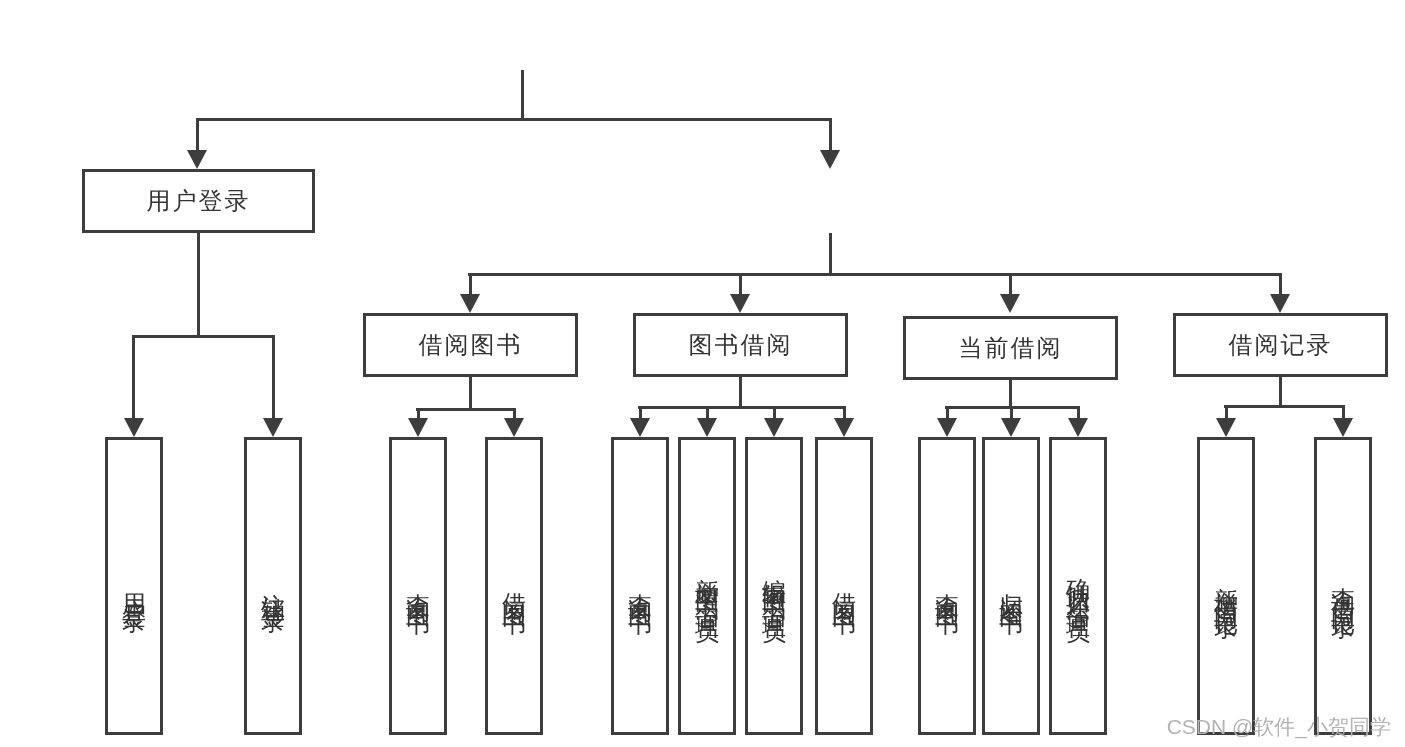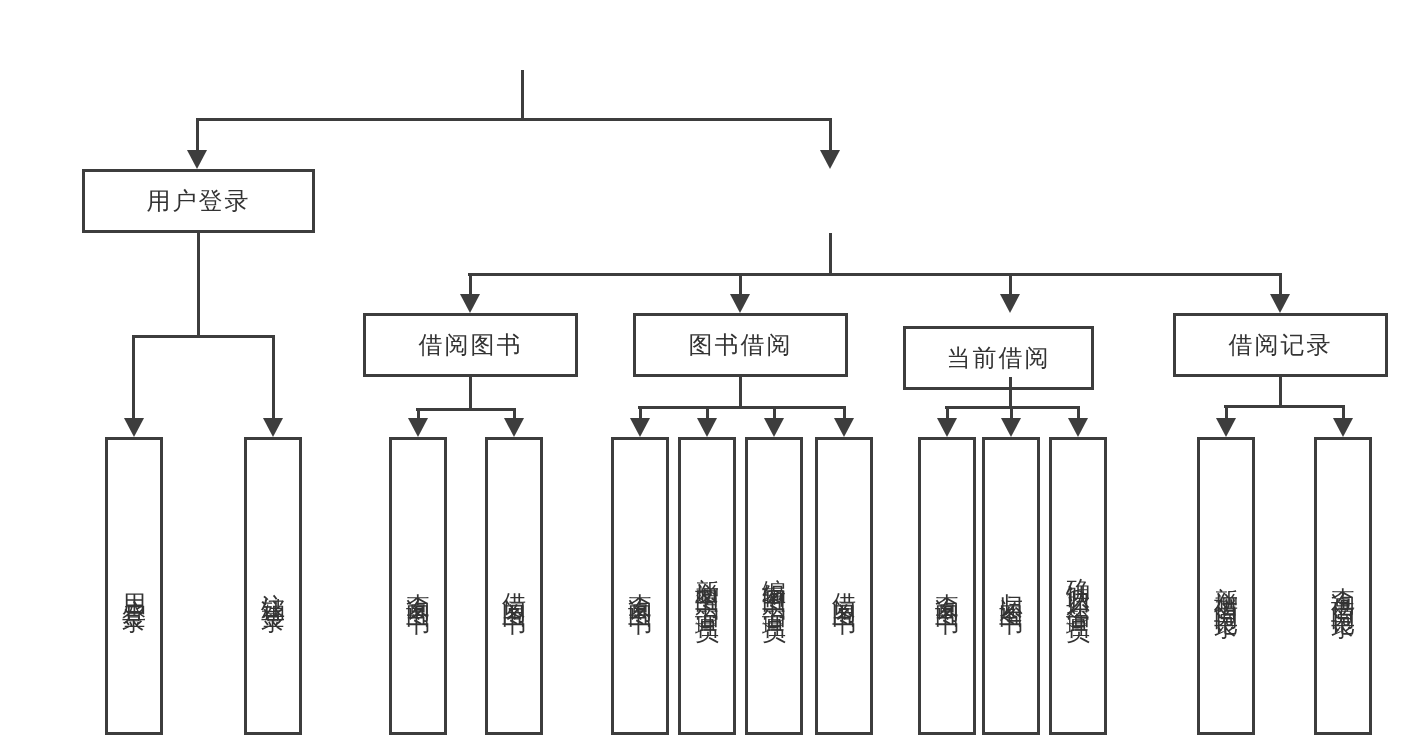--- a/index.html
+++ b/index.html
@@ -73,21 +73,21 @@
 <div class="stage">
 
 
   <div class="box" style="left:82px;top:169px;width:233px;height:64px">用户登录</div>
 
 
   <div class="box" style="left:363px;top:313px;width:215px;height:64px">借阅图书</div>
 
   <div class="box" style="left:633px;top:313px;width:215px;height:64px">图书借阅</div>
 
-  <div class="box" style="left:903px;top:326px;width:191px;height:64px">当前借阅</div>
+  <div class="box" style="left:903px;top:316px;width:215px;height:64px">当前借阅</div>
 
   <div class="box" style="left:1173px;top:313px;width:215px;height:64px">借阅记录</div>
 
   <div class="box leaf" style="left:105px;top:437px;width:58px;height:298px">用户登录</div>
 
   <div class="box leaf" style="left:244px;top:437px;width:58px;height:298px">注销登录</div>
 
   <div class="box leaf" style="left:389px;top:437px;width:58px;height:298px">查询图书</div>
 
   <div class="box leaf" style="left:485px;top:437px;width:58px;height:298px">借阅图书</div>
@@ -162,14 +162,15 @@
   <div class="vln" style="left:1077px;top:406px;height:15px"></div>
   <div class="arrow" style="left:1068px;top:418px"></div>
 
   <div class="vln" style="left:1279px;top:377px;height:28px"></div>
   <div class="hln" style="left:1224px;top:405px;width:121px"></div>
   <div class="vln" style="left:1225px;top:405px;height:16px"></div>
   <div class="arrow" style="left:1216px;top:418px"></div>
   <div class="vln" style="left:1342px;top:405px;height:16px"></div>
   <div class="arrow" style="left:1333px;top:418px"></div>
 
+  <div class="watermark">CSDN @软件_小贺同学</div>
 
 </div>
 
 </body></html>

